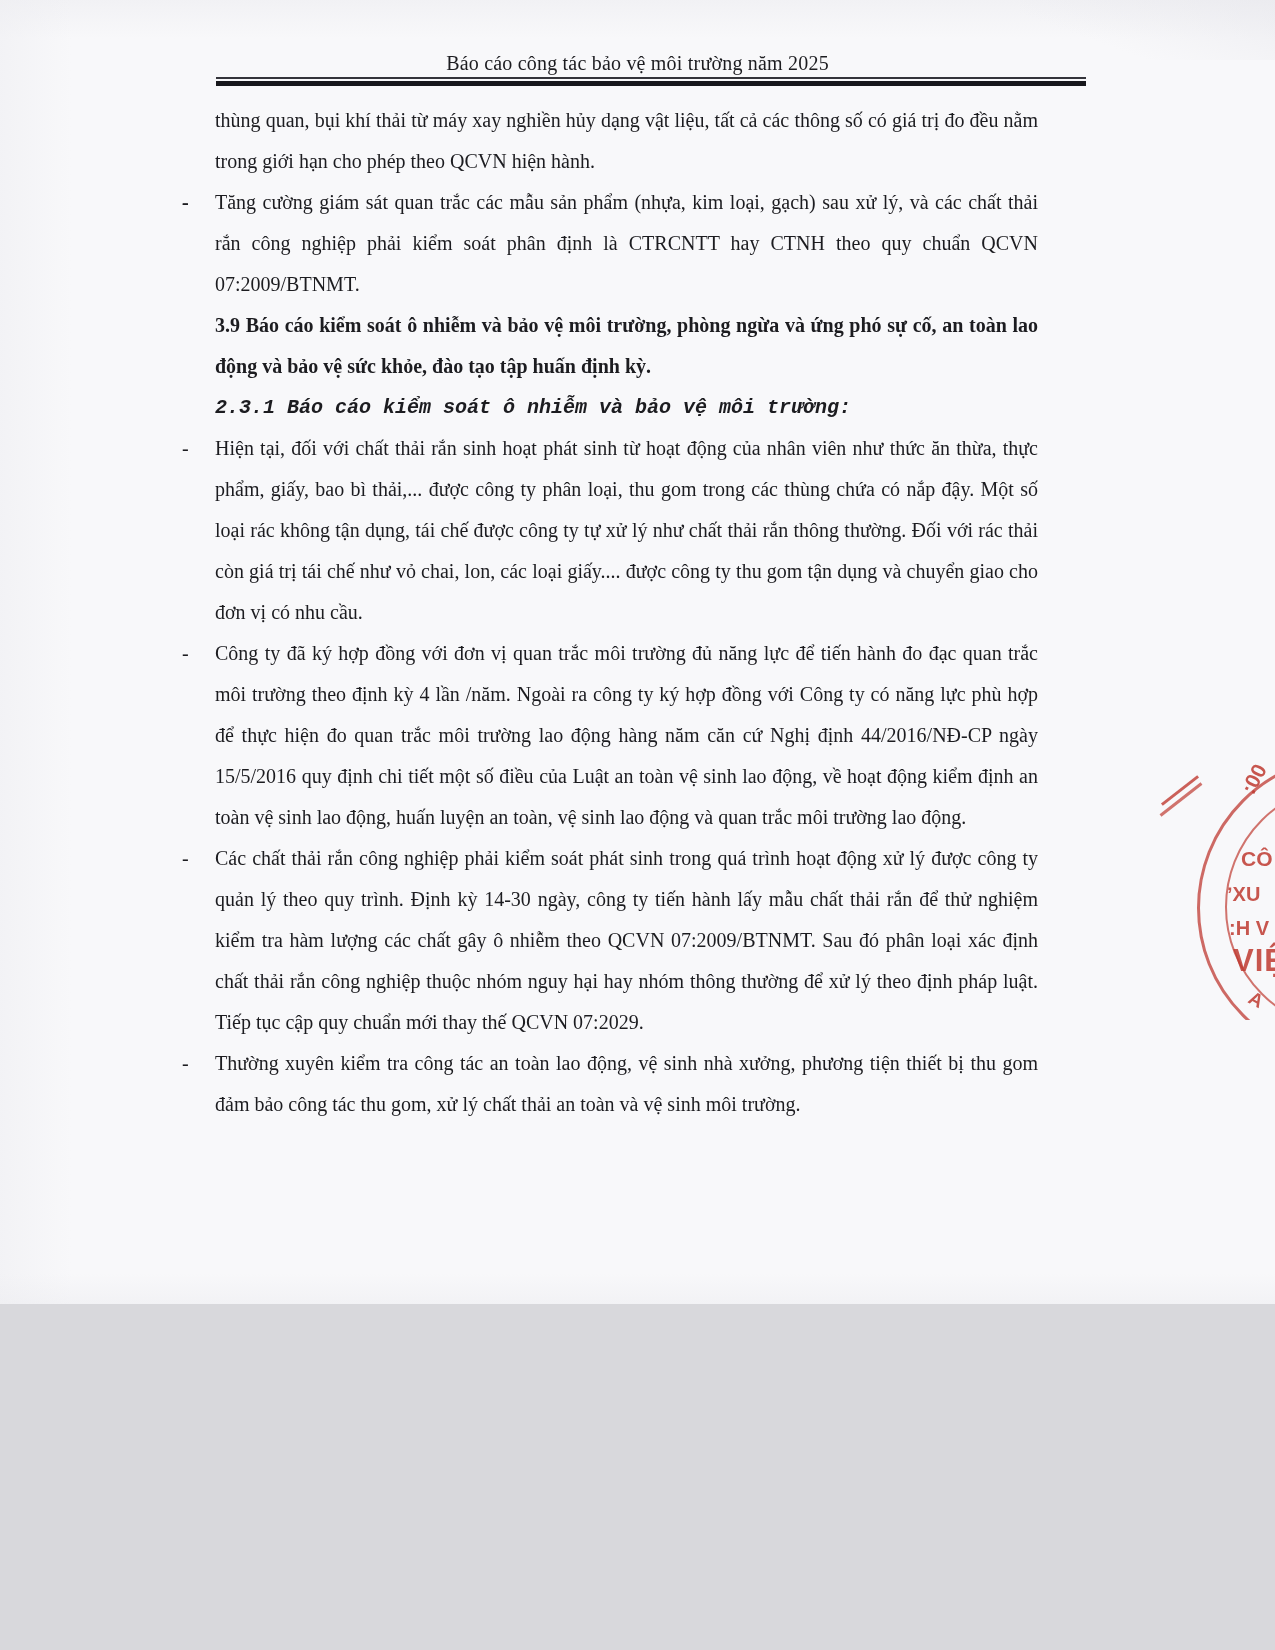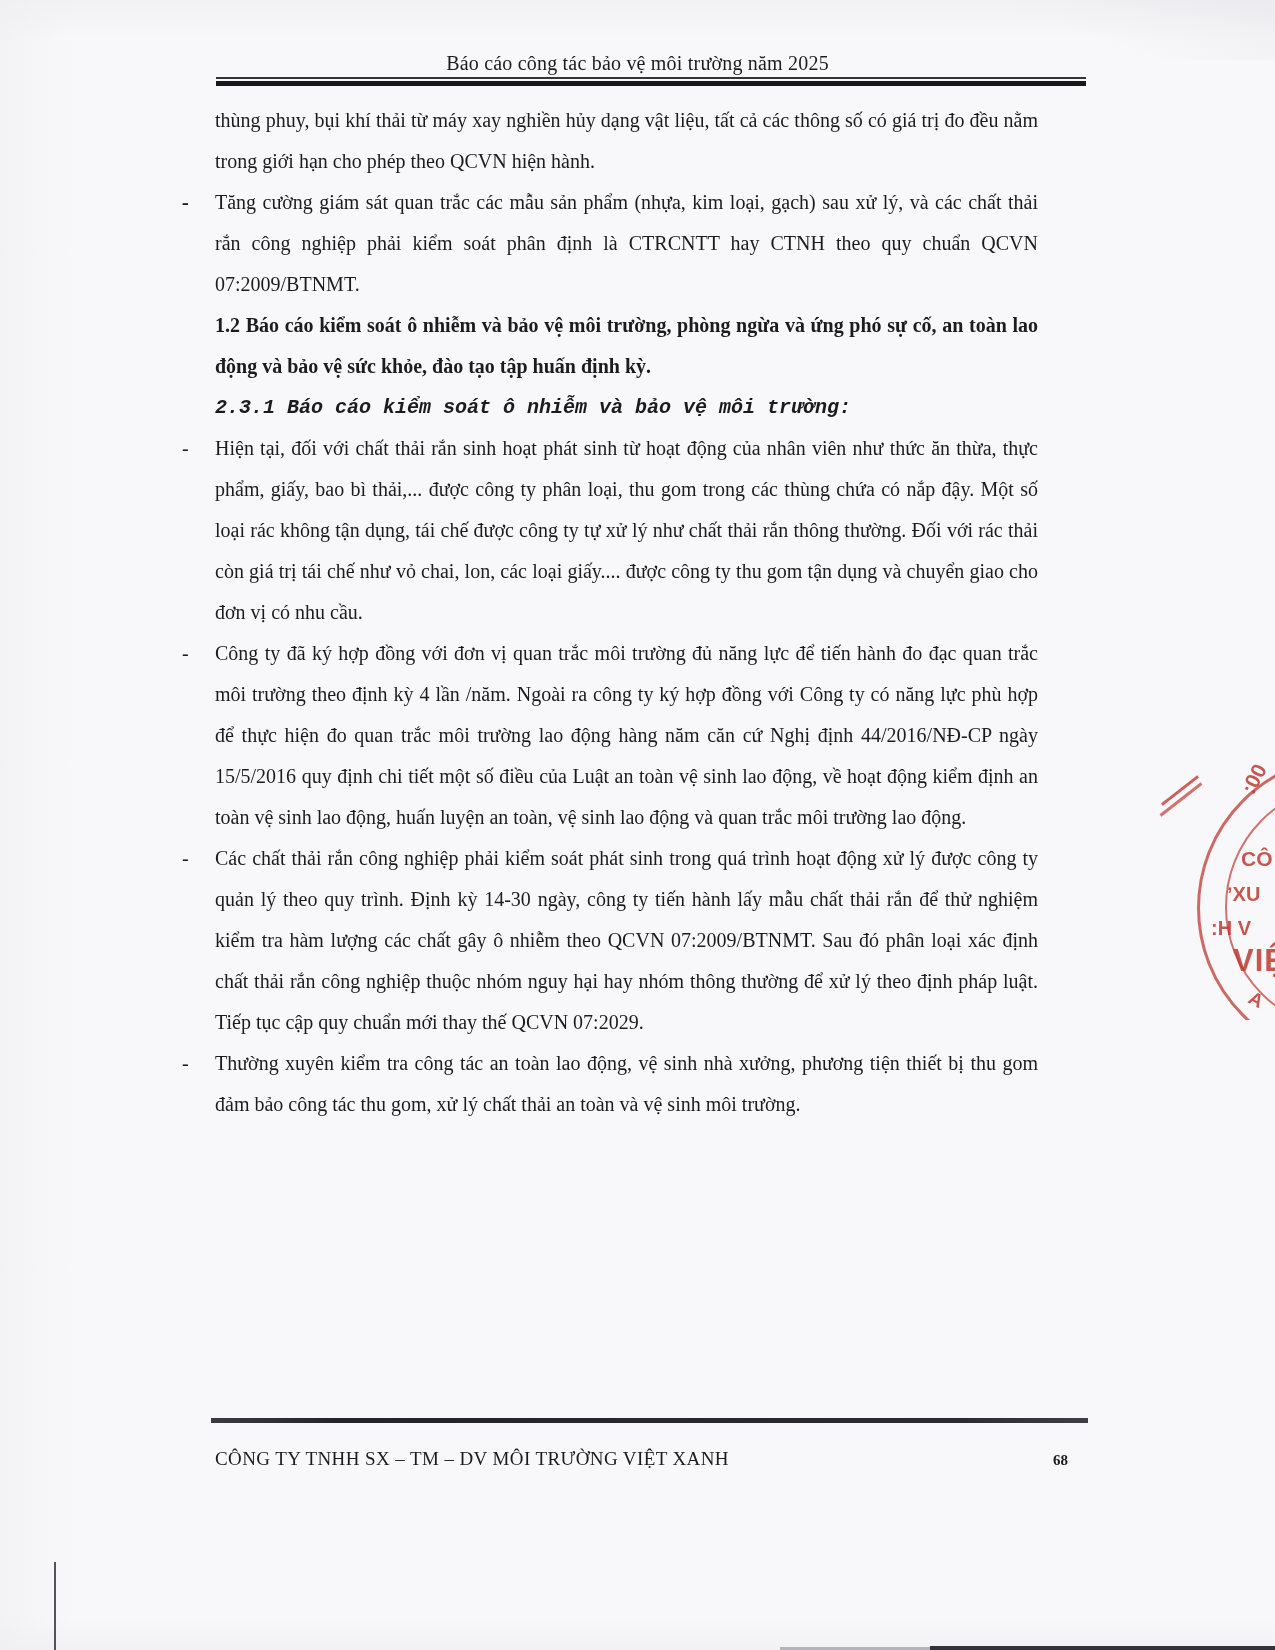--- a/index.html
+++ b/index.html
@@ -1,18 +1,18 @@
 <!DOCTYPE html>
 <html><head>
 <meta charset="utf-8">
 <style>
   html,body { margin:0; padding:0; background:#d8d8dc; }
   .page {
     position:relative;
-    width:1275px; height:1650px;
+    width:1275px; height:1304px;
     margin:0 auto;
     background:#f8f8fa;
     overflow:hidden;
     font-family:"Liberation Serif","DejaVu Serif",serif;
     color:#1c1c20;
   }
   
   .scan-top { position:absolute; top:0; left:0; width:100%; height:46px;
     background:linear-gradient(180deg, #ececf0 0%, rgba(236,236,240,0) 85%); opacity:.55; }
   .scan-top-right { position:absolute; top:0; left:1020px; width:255px; height:60px;
@@ -60,21 +60,21 @@
     border:3px solid currentColor; border-radius:50%; opacity:.75; }
   .stamp .ring-inner { position:absolute; left:70px; top:28px; width:244px; height:244px;
     border:2px solid currentColor; border-radius:50%; opacity:.7; }
   .stamp .slash { position:absolute; left:2px; top:34px; width:46px; height:3px;
     background:currentColor; transform:rotate(-38deg); opacity:.8; }
   .stamp .slash2 { top:43px; left:0; width:52px; opacity:.7; }
   .stamp .frag { position:absolute; font-weight:bold; opacity:.85; white-space:nowrap; }
   .stamp .f-num  { left:84px; top:12px; font-size:21px; transform:rotate(-62deg); }
   .stamp .f-co   { left:86px; top:92px;  font-size:21px; }
   .stamp .f-xu   { left:72px; top:128px; font-size:20px; }
-  .stamp .f-hv   { left:56px; top:162px; font-size:20px; }
+  .stamp .f-hv   { left:74px; top:162px; font-size:20px; }
   .stamp .f-vie  { left:78px; top:188px; font-size:31px; letter-spacing:1px; }
   .stamp .f-a    { left:94px; top:234px; font-size:19px; transform:rotate(28deg); }
 
   
   .mark-vline { position:absolute; left:54px; top:1562px; width:2px; height:88px; background:#53535c; }
   .mark-bottom-strong { position:absolute; left:930px; top:1646px; width:345px; height:4px; background:#33333b; }
   .mark-bottom-faint  { position:absolute; left:780px; top:1647px; width:160px; height:3px; background:#8b8b94; opacity:.6; }
 </style>
 </head>
 <body>
@@ -88,32 +88,32 @@
 
   <div class="header-title">Báo cáo công tác bảo vệ môi trường năm 2025</div>
   <div class="header-rule">
     <div class="thin"></div>
       <div class="gap"></div>
       <div class="thick"></div>
   </div>
 
   <div class="content">
 
-    <p class="indent">thùng phuy, bụi khí thải từ máy xay nghiền hủy dạng vật liệu, tất cả các thông số có giá trị đo đều nằm trong giới hạn cho phép theo QCVN hiện hành.</p>
+    <p class="indent">thùng quan, bụi khí thải từ máy xay nghiền hủy dạng vật liệu, tất cả các thông số có giá trị đo đều nằm trong giới hạn cho phép theo QCVN hiện hành.</p>
 
     <div class="bullet mt6">
       <span class="dash">-</span>
     </div>
 
     <div class="bullet">
       <span class="dash">-</span>
       <span>Tăng cường giám sát quan trắc các mẫu sản phẩm (nhựa, kim loại, gạch) sau xử lý, và các chất thải rắn công nghiệp phải kiểm soát phân định là CTRCNTT hay CTNH theo quy chuẩn QCVN 07:2009/BTNMT.</span>
     </div>
 
-    <div class="heading h23">1.2 Báo cáo kiểm soát ô nhiễm và bảo vệ môi trường, phòng ngừa và ứng phó sự cố, an toàn lao động và bảo vệ sức khỏe, đào tạo tập huấn định kỳ.</div>
+    <div class="heading h23">3.9 Báo cáo kiểm soát ô nhiễm và bảo vệ môi trường, phòng ngừa và ứng phó sự cố, an toàn lao động và bảo vệ sức khỏe, đào tạo tập huấn định kỳ.</div>
 
     <div class="heading h231">2.3.1 Báo cáo kiểm soát ô nhiễm và bảo vệ môi trường:</div>
 
     <div class="bullet mt2">
       <span class="dash">-</span>
       <span>Hiện tại, đối với chất thải rắn sinh hoạt phát sinh từ hoạt động của nhân viên như thức ăn thừa, thực phẩm, giấy, bao bì thải,... được công ty phân loại, thu gom trong các thùng chứa có nắp đậy. Một số loại rác không tận dụng, tái chế được công ty tự xử lý như chất thải rắn thông thường. Đối với rác thải còn giá trị tái chế như vỏ chai, lon, các loại giấy.... được công ty thu gom tận dụng và chuyển giao cho đơn vị có nhu cầu.</span>
     </div>
 
     <div class="bullet mt4">
       <span class="dash">-</span>

